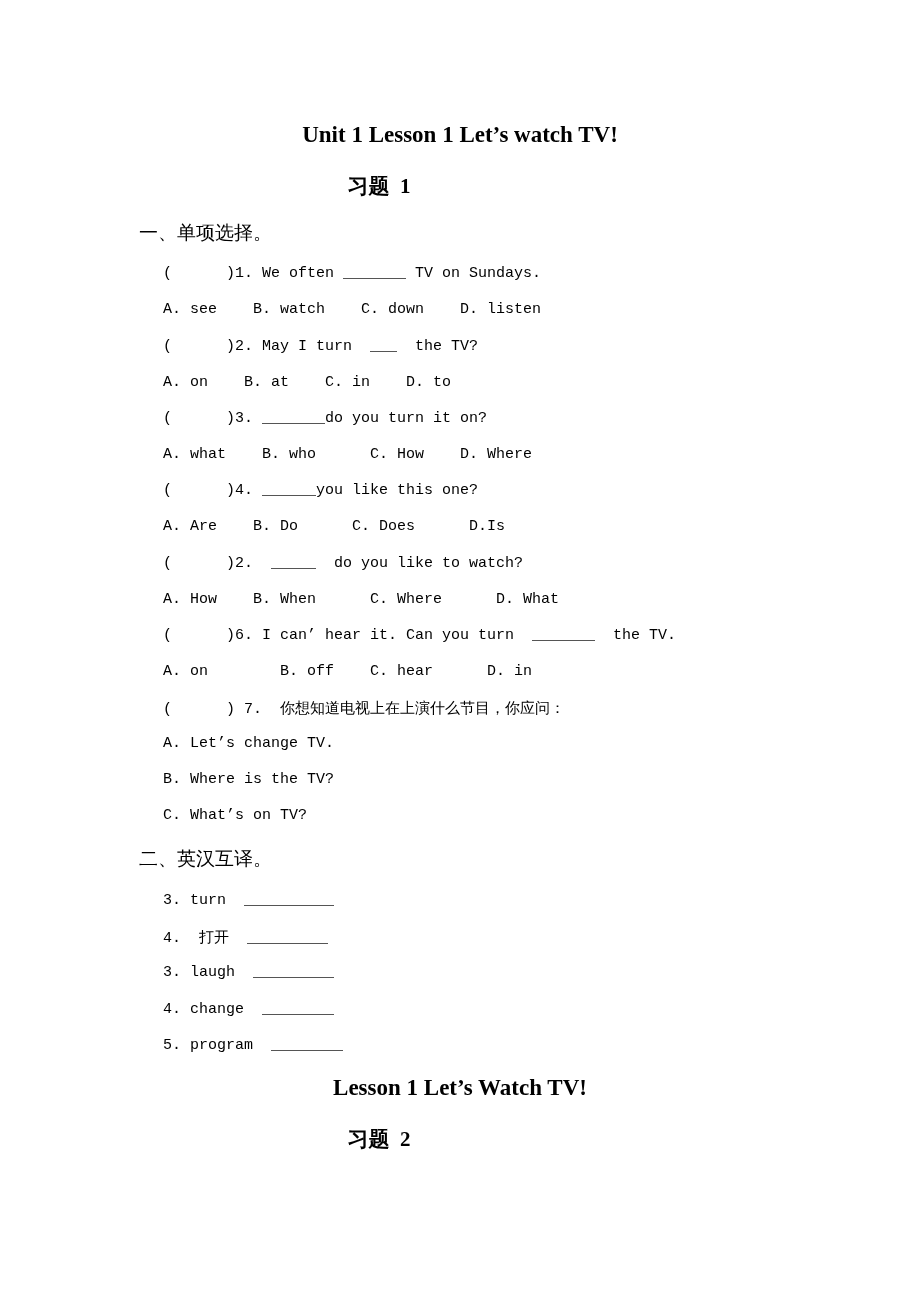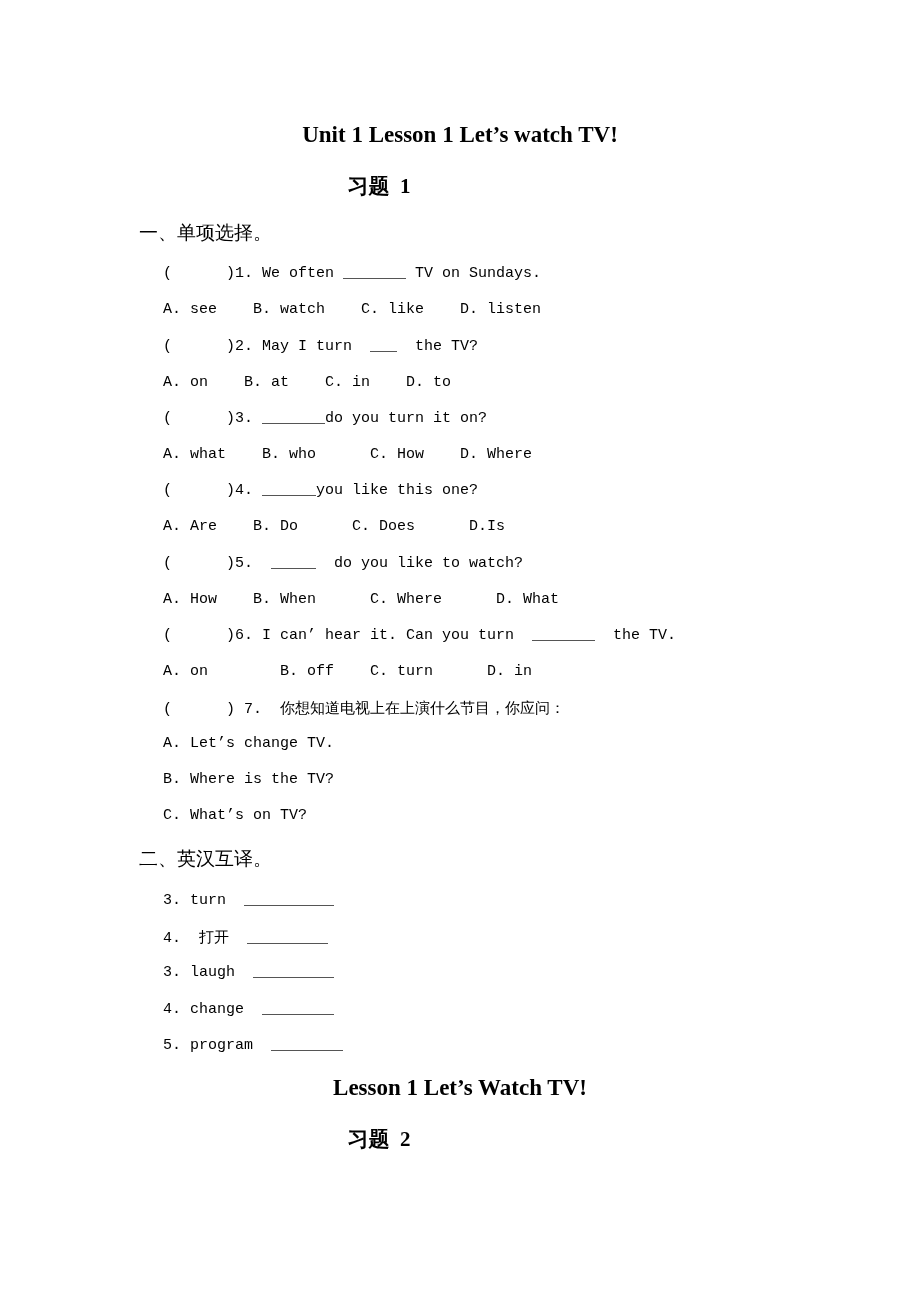--- a/index.html
+++ b/index.html
@@ -26,36 +26,36 @@
 </head>
 <body>
 
 <div>
   <div class="abs title" style="top:122px;">Unit 1 Lesson 1 Let’s watch TV!</div>
   <div class="abs subtitle" style="top:172px;">习题  1</div>
 
   <div class="abs section" style="top:220px;">一、单项选择。</div>
 
   <div class="abs line" style="top:265px;">(      )1. We often _______ TV on Sundays.</div>
-  <div class="abs line" style="top:301px;">A. see    B. watch    C. like    D. listen</div>
+  <div class="abs line" style="top:301px;">A. see    B. watch    C. down    D. listen</div>
 
   <div class="abs line" style="top:338px;">(      )2. May I turn  ___  the TV?</div>
   <div class="abs line" style="top:374px;">A. on    B. at    C. in    D. to</div>
 
   <div class="abs line" style="top:410px;">(      )3. _______do you turn it on?</div>
   <div class="abs line" style="top:446px;">A. what    B. who      C. How    D. Where</div>
 
   <div class="abs line" style="top:482px;">(      )4. ______you like this one?</div>
   <div class="abs line" style="top:518px;">A. Are    B. Do      C. Does      D.Is</div>
 
-  <div class="abs line" style="top:555px;">(      )5.  _____  do you like to watch?</div>
+  <div class="abs line" style="top:555px;">(      )2.  _____  do you like to watch?</div>
   <div class="abs line" style="top:591px;">A. How    B. When      C. Where      D. What</div>
 
   <div class="abs line" style="top:627px;">(      )6. I can’ hear it. Can you turn  _______  the TV.</div>
-  <div class="abs line" style="top:663px;">A. on        B. off    C. turn      D. in</div>
+  <div class="abs line" style="top:663px;">A. on        B. off    C. hear      D. in</div>
 
   <div class="abs line" style="top:699px;">(      ) 7.  你想知道电视上在上演什么节目，你应问：</div>
   <div class="abs line" style="top:735px;">A. Let’s change TV.</div>
   <div class="abs line" style="top:771px;">B. Where is the TV?</div>
   <div class="abs line" style="top:807px;">C. What’s on TV?</div>
 
   <div class="abs section" style="top:846px;">二、英汉互译。</div>
 
   <div class="abs line" style="top:892px;">3. turn  __________</div>
   <div class="abs line" style="top:928px;">4.  打开  _________</div>

